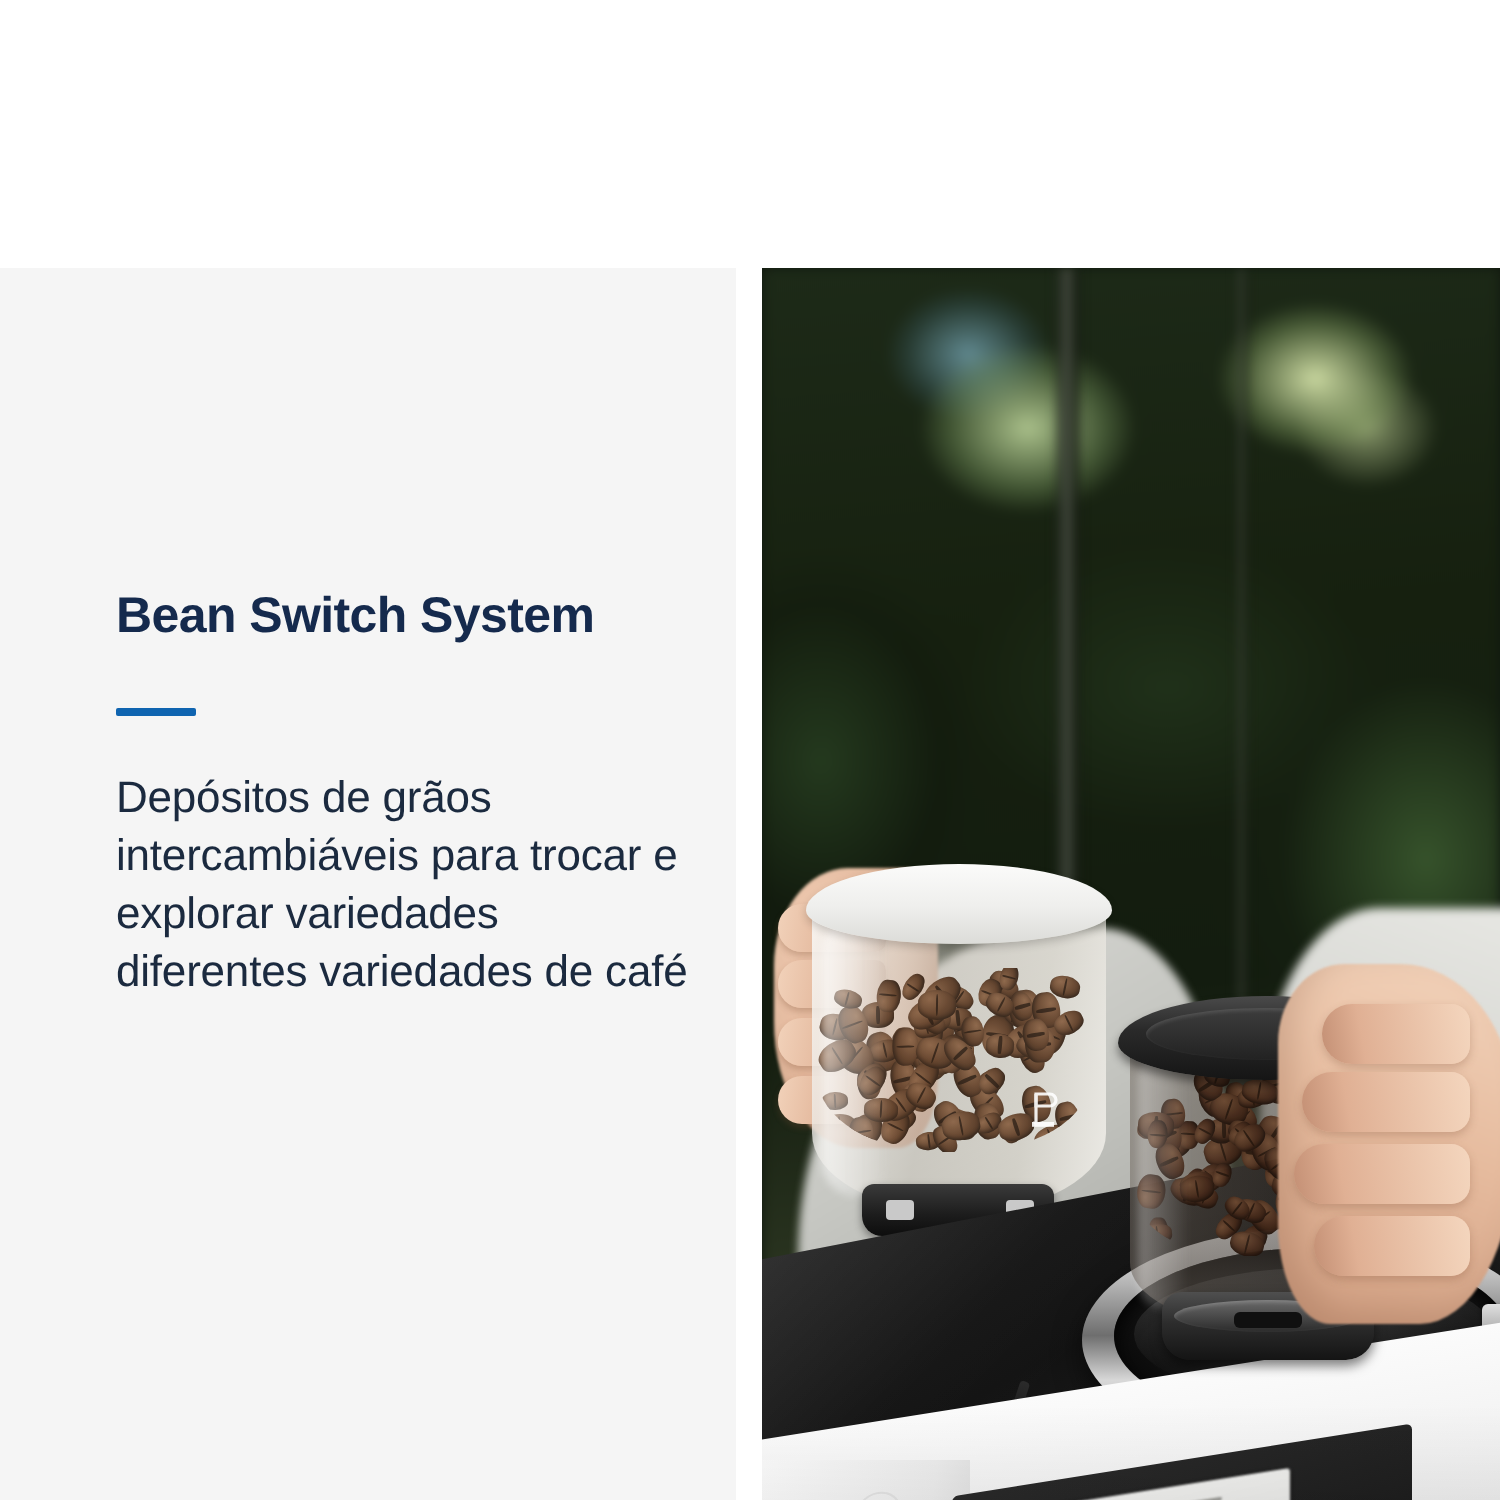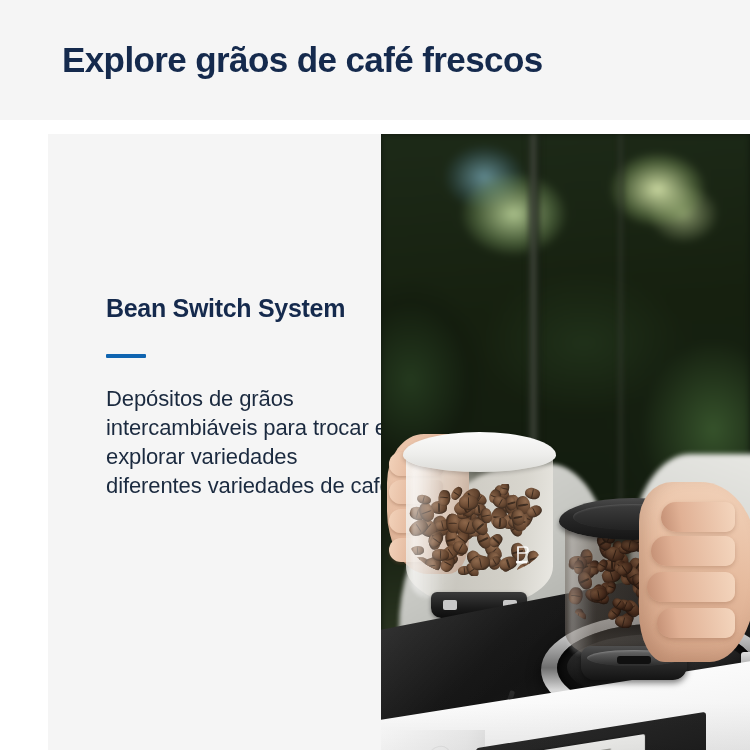--- a/index.html
+++ b/index.html
@@ -55,21 +55,20 @@
   }
 
   
   .left-panel {
     position: absolute;
     left: 0;
     top: 134px;
     width: 368px;
     height: 616px;
     background: #f5f5f5;
-    margin-left: 48px;
   }
   .copy-block {
     position: absolute;
     left: 58px;
     top: 160px;
     width: 290px;
   }
   .feature-title {
     margin: 0;
     font-size: 25px;
@@ -550,23 +549,20 @@
     bottom: 0;
     height: 48px;
     background: linear-gradient(180deg, rgba(0,0,0,0) 0%, rgba(0,0,0,0.05) 100%);
   }
 </style>
 </head>
 <body>
 
 <div class="promo-card">
 
-  <div class="header-band">
-    <h1 class="headline">Explore grãos de café frescos</h1>
-  </div>
   <div class="band-gap"></div>
 
   <div class="left-panel">
     <div class="copy-block">
       <h2 class="feature-title">Bean Switch System</h2>
       <div class="accent-rule"></div>
       <p class="feature-body">Depósitos de grãos intercambiáveis para trocar e explorar variedades diferentes variedades de café</p>
     </div>
 
   </div>

